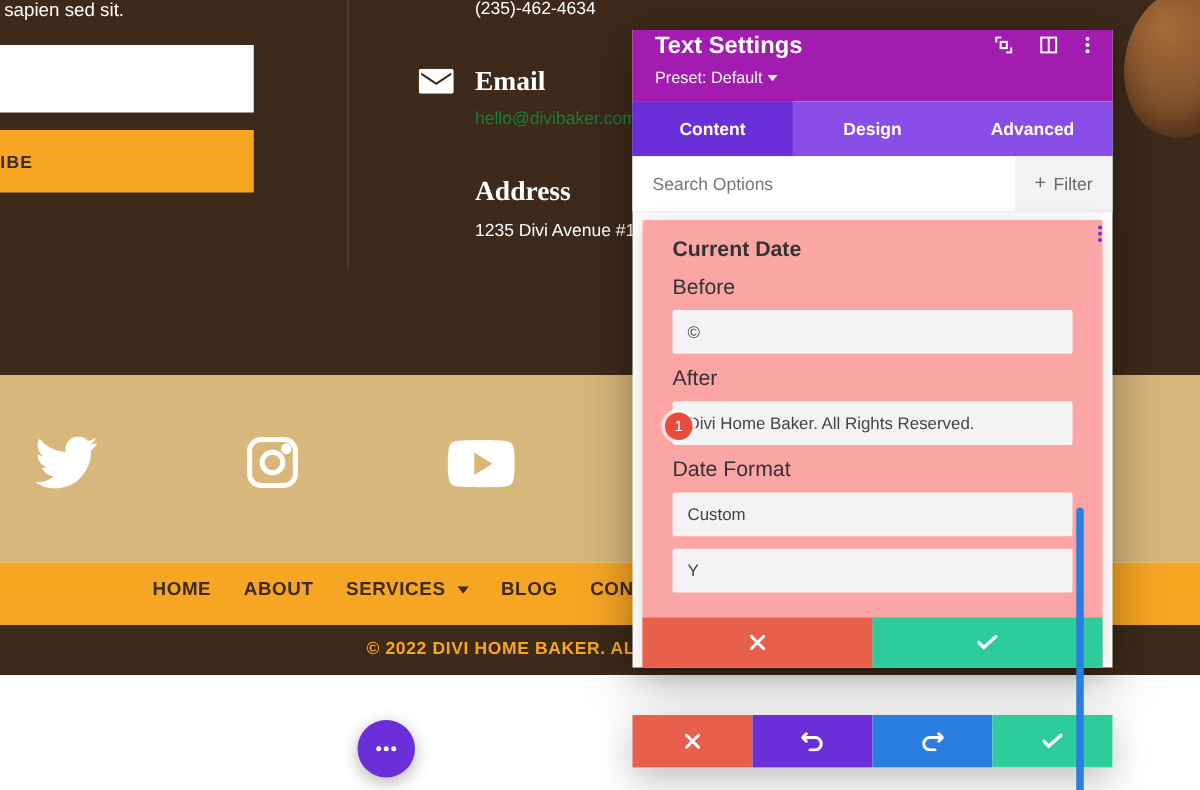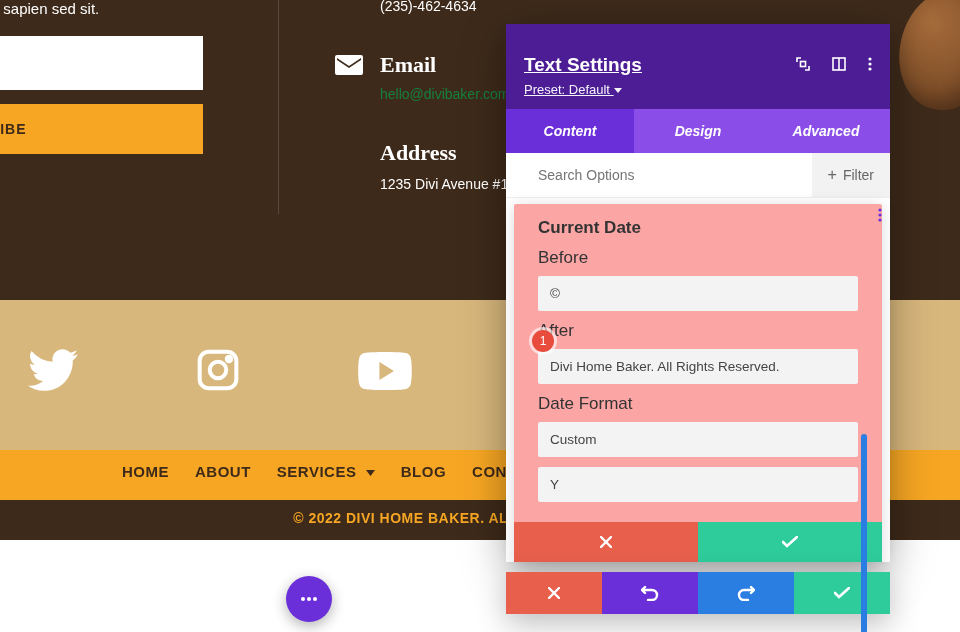--- a/index.html
+++ b/index.html
@@ -33,30 +33,30 @@
 
   .nav-row { position: absolute; left: 0; top: 463px; display: flex; gap: 26px; padding-left: 122px; align-items: center; color: #3d2a1a; font-weight: bold; font-size: 15px; letter-spacing: 0.5px; }
   .nav-row .item { cursor: pointer; }
 
   .copyright { position: absolute; left: 0; top: 510px; width: 960px; text-align: center; color: #f6a623; font-weight: bold; font-size: 14px; letter-spacing: 0.5px; }
 
   .fab { position: absolute; left: 286px; top: 576px; width: 46px; height: 46px; border-radius: 50%; background: #6b2fd9; display: flex; align-items: center; justify-content: center; color: #fff; box-shadow: 0 4px 14px rgba(0,0,0,0.3); }
 
   
   .panel { position: absolute; left: 506px; top: 24px; width: 384px; background: #fff; box-shadow: 0 10px 40px rgba(0,0,0,0.35); }
-  .panel-head { background: #4c1d95; color: #fff; padding: 30px 18px 12px; text-decoration: underline; }
+  .panel-head { background: #a21caf; color: #fff; padding: 2px 18px 12px; }
   .panel-title-row { display: flex; align-items: center; justify-content: space-between; }
   .panel-title { font-size: 19px; font-weight: 600; }
   .panel-icons { display: flex; gap: 22px; font-size: 14px; }
   .panel-preset { font-size: 13px; margin-top: 6px; opacity: 0.95; }
   .tabs { display: flex; background: #8b4de8; color: #fff; font-weight: 600; font-size: 14px; }
-  .tabs .tab { flex: 1; text-align: center; padding: 14px 0; cursor: pointer; font-style: italic; }
+  .tabs .tab { flex: 1; text-align: center; padding: 14px 0; cursor: pointer; }
   .tabs .tab.active { background: #6b2fd9; }
   .search-row { display: flex; align-items: stretch; border-bottom: 1px solid #eee; }
-  .search-row input { flex: 1; border: none; padding: 14px 32px; font-size: 14px; color: #888; outline: none; background: #fff; }
+  .search-row input { flex: 1; border: none; padding: 14px 16px; font-size: 14px; color: #888; outline: none; background: #fff; }
   .filter-btn { background: #f2f2f2; color: #666; font-size: 14px; padding: 0 16px; display: flex; align-items: center; gap: 6px; cursor: pointer; }
 
   .inner-card { position: relative; margin: 6px 8px 0 8px; padding: 0 0 0 0; background: #fca5a5; box-shadow: 0 2px 16px rgba(0,0,0,0.15); border-radius: 2px; }
   .card-dots { position: absolute; right: -8px; top: 4px; color: #6b2fd9; font-size: 16px; width: 20px; text-align: center; cursor: pointer; }
   .inner-card h3 { font-size: 17px; font-weight: 600; color: #333; padding: 14px 24px 8px; }
   .field-group { padding: 2px 24px 8px; position: relative; }
   .field-label { font-size: 17px; color: #333; margin-bottom: 8px; }
   .field-input { width: 100%; background: #f3f3f3; border: none; padding: 10px 12px; font-size: 13.5px; color: #444; border-radius: 2px; }
   .field-select { position: relative; }
   .field-select::after { content: ""; position: absolute; right: 14px; top: 50%; transform: translateY(-50%); border-left: 4px solid transparent; border-right: 4px solid transparent; }

